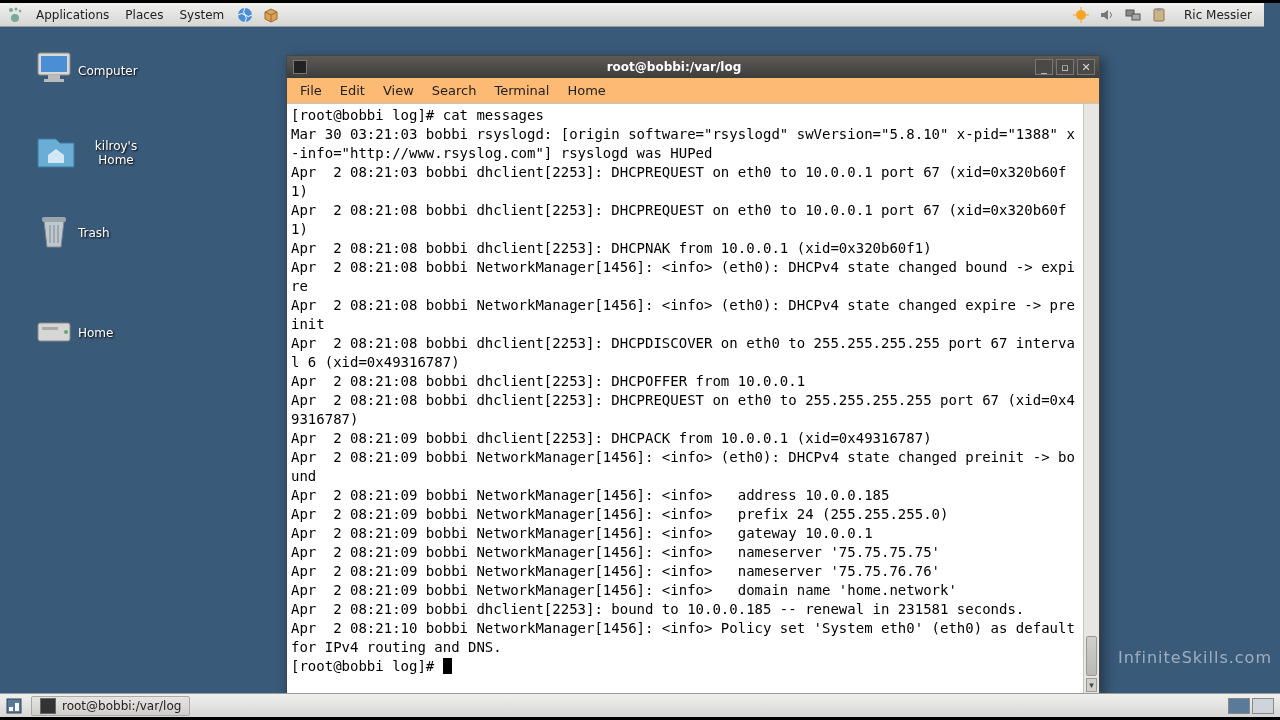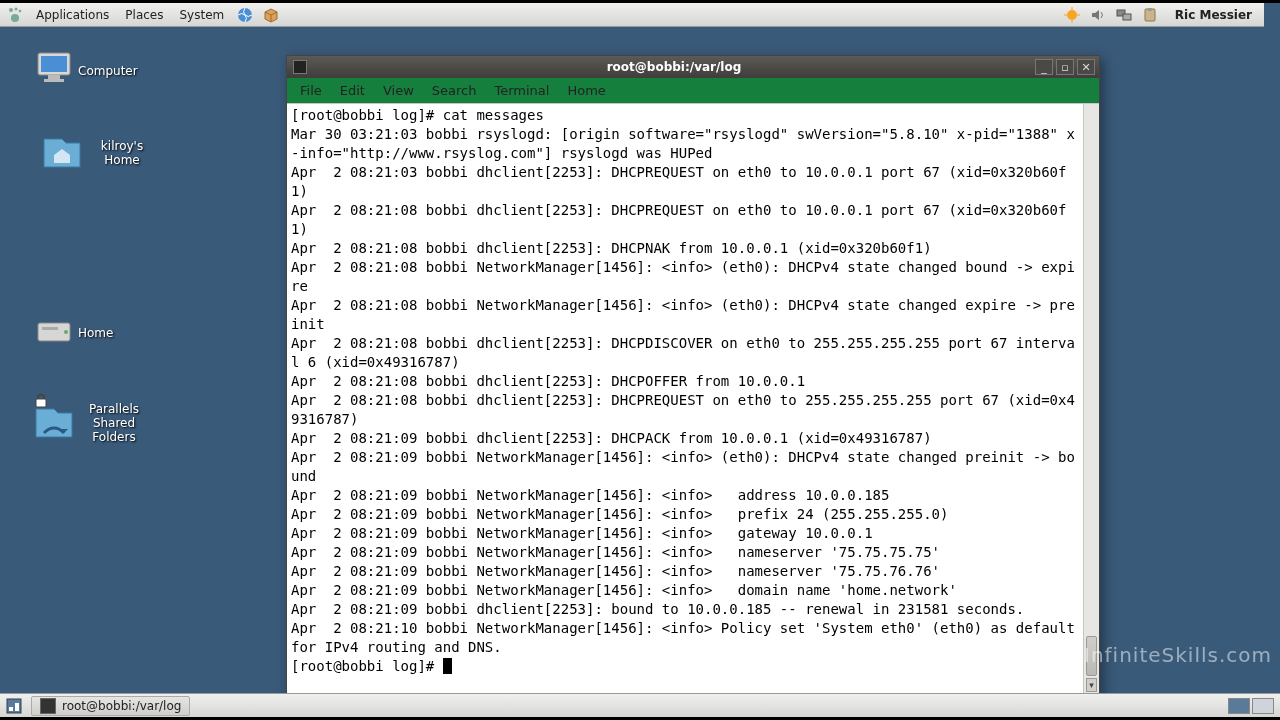--- a/index.html
+++ b/index.html
@@ -8,53 +8,53 @@
 .top-black{top:0}
 .bottom-black{bottom:0}
 
 
 .top-panel{position:absolute;top:3px;left:0;right:16px;height:24px;background:linear-gradient(#f0f0ef,#d6d6d4);border-bottom:1px solid #999;display:flex;align-items:center;font-size:12px;color:#222}
 .panel-left{display:flex;align-items:center;height:100%}
 .gnome-foot{width:18px;height:18px;margin:0 4px 0 6px;display:flex;align-items:center;justify-content:center}
 .menu-item{padding:0 8px;height:100%;display:flex;align-items:center;cursor:pointer}
 .panel-tray-icon{width:20px;height:20px;margin:0 3px;display:flex;align-items:center;justify-content:center}
 .panel-right{margin-left:auto;display:flex;align-items:center;height:100%}
-.user-name{padding:0 12px;font-weight:bold}
+.user-name{padding:0 12px;font-weight:normal}
 
 
 .desktop{position:absolute;top:27px;left:0;right:0;bottom:27px}
 .desktop-icon{position:absolute;width:120px;display:flex;flex-direction:row;align-items:center;text-align:center;color:#fff;font-size:12px;cursor:pointer}
 .desktop-icon .ico{width:48px;height:48px;display:flex;align-items:center;justify-content:center;margin-bottom:4px}
 .desktop-icon .label{text-shadow:1px 1px 2px #000}
 .lock-badge{position:absolute;top:-6px;right:28px;width:18px;height:18px}
 
 
 .window{position:absolute;top:28px;left:286px;width:814px;background:#e0ded9;border:1px solid #444;box-shadow:4px 4px 12px rgba(0,0,0,0.4)}
 .titlebar{height:22px;background:linear-gradient(#5b5a56,#3e3d3a);color:#fff;display:flex;align-items:center;font-size:12px}
 .title-icon{width:14px;height:14px;margin:0 6px;background:#222;border:1px solid #777}
 .title-text{flex:1;text-align:center;font-weight:bold}
 .win-btns{display:flex;gap:3px;margin-right:4px}
 .win-btn{width:18px;height:16px;background:#4a4946;border:1px solid #777;color:#ddd;font-size:11px;display:flex;align-items:center;justify-content:center;cursor:pointer}
-.menubar{height:26px;background:#15803d;display:flex;align-items:center;padding:0 4px;font-size:13px;color:#222;border-bottom:1px solid #c4c4c0}
+.menubar{height:26px;background:#fdba74;display:flex;align-items:center;padding:0 4px;font-size:13px;color:#222;border-bottom:1px solid #c4c4c0}
 .menubar span{padding:3px 9px;cursor:pointer}
 .term-wrap{display:flex;background:#8b5cf6}
 .term{flex:1;background:#fff;color:#000;font-family:"DejaVu Sans Mono",monospace;font-size:14px;line-height:19px;padding:2px 4px;white-space:pre-wrap;word-break:break-all;height:590px;overflow:hidden}
 .scrollbar{width:16px;background:#e8e6e2;border-left:1px solid #c4c4c0;position:relative}
 .scroll-thumb{position:absolute;left:2px;right:2px;bottom:18px;height:40px;background:linear-gradient(#d0cfca,#bab8b3);border:1px solid #999;border-radius:2px}
 .scroll-arrow{position:absolute;left:2px;right:2px;bottom:2px;height:14px;background:#d0cfca;border:1px solid #999;display:flex;justify-content:center;align-items:center;font-size:9px;color:#444}
 .cursor{display:inline-block;width:9px;height:16px;background:#000;vertical-align:text-bottom}
 
 
 .bottom-panel{position:absolute;bottom:3px;left:0;right:0;height:24px;background:linear-gradient(#f0f0ef,#d6d6d4);border-top:1px solid #999;display:flex;align-items:center;font-size:12px;color:#222}
 .task-btn{height:20px;margin:0 2px 0 4px;padding:0 8px;display:flex;align-items:center;background:linear-gradient(#e6e5e1,#cfcecb);border:1px solid #aaa;border-radius:2px;cursor:pointer}
 .task-btn .ico{width:16px;height:16px;margin-right:6px;background:#333;border:1px solid #666}
 .ws-switcher{margin-left:auto;display:flex;margin-right:6px}
 .ws{width:22px;height:16px;border:1px solid #888;margin-left:2px;background:#cfd4da}
 .ws.active{background:#5a7a9a}
-.watermark{position:absolute;right:8px;bottom:26px;color:rgba(255,255,255,0.5);font-size:20px;letter-spacing:1px}
+.watermark{position:absolute;right:8px;bottom:26px;color:rgba(255,255,255,0.5);font-size:16px;letter-spacing:1px}
 </style>
 </head>
 <body>
 
 <div class="black-bar top-black"></div>
 
 <div class="top-panel">
   <div class="panel-left">
     <span class="gnome-foot">
       <svg width="16" height="16" viewBox="0 0 16 16">
@@ -120,53 +120,50 @@
     <span class="ico">
         <svg width="48" height="48" viewBox="0 0 48 48">
           <rect x="8" y="8" width="32" height="22" rx="2" fill="#d8d8d6" stroke="#888"></rect>
           <rect x="11" y="11" width="26" height="16" fill="#4a8fd6"></rect>
           <rect x="18" y="30" width="12" height="4" fill="#bbb"></rect>
           <rect x="14" y="34" width="20" height="3" fill="#bbb"></rect>
         </svg>
       </span>
     <span class="label">Computer</span>
   </div>
-  <div class="desktop-icon" style="left:38px;top:100px">
+  <div class="desktop-icon" style="left:32px;top:100px">
     <span class="ico">
         <svg width="48" height="48" viewBox="0 0 48 48">
           <path d="M6 16 L6 40 L42 40 L42 16 L28 16 L24 12 L6 12 Z" fill="#6aaed6" stroke="#3a78a4"></path>
           <path d="M16 36 L16 28 L24 22 L32 28 L32 36 Z" fill="#fff" opacity="0.7"></path>
         </svg>
       </span>
     <span class="label">kilroy's Home</span>
+  </div>
+  <div class="desktop-icon" style="left:30px;top:180px">
+    <span class="ico">
+        <svg width="48" height="48" viewBox="0 0 48 48">
+          <path d="M14 14 L34 14 L31 40 L17 40 Z" fill="#bfc8cc" stroke="#7a8a92"></path>
+          <rect x="12" y="10" width="24" height="5" rx="2" fill="#9aa6ab"></rect>
+          <line x1="20" y1="18" x2="20" y2="36" stroke="#7a8a92"></line>
+          <line x1="24" y1="18" x2="24" y2="36" stroke="#7a8a92"></line>
+          <line x1="28" y1="18" x2="28" y2="36" stroke="#7a8a92"></line>
+        </svg>
+      </span>
+    <span class="label">Trash</span>
   </div>
   <div class="desktop-icon" style="left:30px;top:280px">
     <span class="ico">
         <svg width="48" height="48" viewBox="0 0 48 48">
           <rect x="8" y="16" width="32" height="18" rx="2" fill="#d6d6d4" stroke="#888"></rect>
           <circle cx="36" cy="25" r="2" fill="#6a6"></circle>
           <rect x="12" y="20" width="16" height="3" fill="#aaa"></rect>
         </svg>
       </span>
     <span class="label">Home</span>
-  </div>
-  <div class="desktop-icon" style="left:30px;top:370px">
-    <span class="ico" style="position:relative">
-      <svg width="48" height="48" viewBox="0 0 48 48">
-          <path d="M6 16 L6 40 L42 40 L42 16 L28 16 L24 12 L6 12 Z" fill="#6aaed6" stroke="#3a78a4"></path>
-          <path d="M14 36 Q24 26 34 36" stroke="#2a5a84" stroke-width="3" fill="none"></path>
-          <polygon points="34,36 30,32 38,32" fill="#2a5a84"></polygon>
-        </svg>
-      <span class="lock-badge"><svg width="18" height="18" viewBox="0 0 18 18">
-            <rect x="4" y="8" width="10" height="8" rx="1" fill="#fff" stroke="#444"></rect>
-            <path d="M6 8 L6 5 Q9 2 12 5 L12 8" stroke="#444" fill="none" stroke-width="2"></path>
-          </svg></span>
-    </span>
-    <span class="label" style="white-space:pre-line">Parallels Shared
-Folders</span>
   </div>
 
   <div class="window">
     <div class="titlebar">
       <span class="title-icon"></span>
       <span class="title-text">root@bobbi:/var/log</span>
       <div class="win-btns">
         <span class="win-btn">_</span>
         <span class="win-btn">▫</span>
         <span class="win-btn">✕</span>

